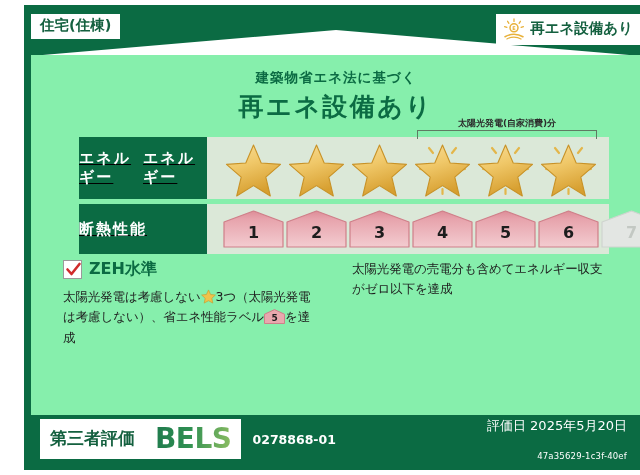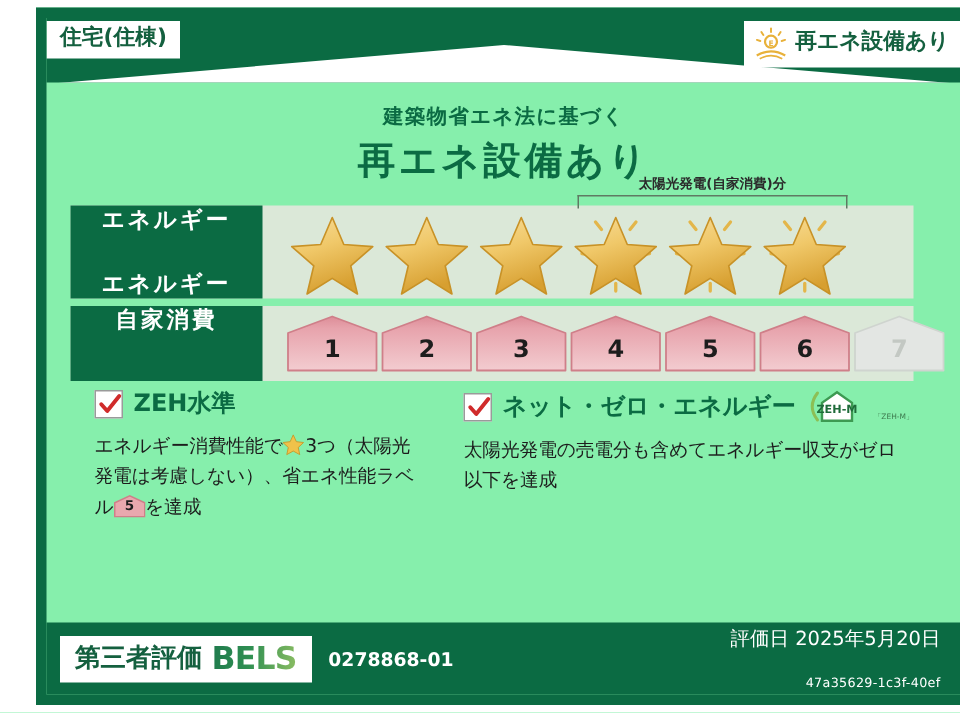--- a/index.html
+++ b/index.html
@@ -73,42 +73,42 @@
   .title-main {
     color: #0b6b43;
     font-size: 25px;
     font-weight: bold;
     letter-spacing: 2.5px;
     margin-top: 3px;
   }
 
   
   .perf-wrap {
-    margin: 14px 32px 0 16px;
+    margin: 14px 32px 0 48px;
     position: relative;
+    text-decoration: underline;
   }
   .perf-row {
     display: flex;
     align-items: stretch;
     background: #dbe8d8;
     height: 62px;
     margin-bottom: 5px;
   }
   .perf-row.insul { height: 50px; }
   .perf-label {
     width: 128px;
     flex: none;
     background: #0b6b43;
     color: #ffffff;
     font-weight: bold;
     font-size: 15px;
     display: flex;
-    flex-direction: column;
-    align-items: center;
-    justify-content: space-between;
+    align-items: center;
+    justify-content: flex-start;
     letter-spacing: 2px;
     line-height: 1.25;
   }
   .perf-body {
     flex: 1;
     position: relative;
     display: flex;
     align-items: center;
   }
 
@@ -235,30 +235,30 @@
     background: #0b6b43;
     display: flex;
     align-items: center;
   }
   .bels-chip {
     background: #ffffff;
     margin-left: 9px;
     padding: 3px 10px 4px 10px;
     display: flex;
     align-items: center;
-    gap: 6px;
+    gap: 20px;
   }
   .bels-jp {
     font-size: 17px;
     font-weight: bold;
     color: #14603f;
     letter-spacing: 0px;
   }
   .bels-en {
-    font-size: 21px;
+    font-size: 28px;
     font-weight: bold;
     letter-spacing: -0.5px;
     background: linear-gradient(100deg, #1f7a4d 0%, #2f8f52 45%, #8fbf63 100%);
     -webkit-background-clip: text;
     background-clip: text;
     color: transparent;
   }
   .bels-no {
     color: #ffffff;
     font-size: 12.5px;
@@ -414,21 +414,21 @@
                 </g>
                 <polygon points="30.5,6 38.2,24 57.5,25.4 42.8,38.2 47.3,57 30.5,46.6 13.7,57 18.2,38.2 3.5,25.4 22.8,24" fill="url(#sg6)" stroke="#c89227" stroke-width="1.1" stroke-linejoin="round"></polygon>
               </svg>
             </div>
           </div>
       </div>
     </div>
 
     <div class="perf-row insul">
       <div class="perf-label">
-        <span>自家消費</span>
+        <span>断熱性能</span>
       </div>
       <div class="perf-body">
         <div class="badges" id="badges-container">
             <div class="badge">
               <svg width="61" height="38" viewBox="0 0 61 38">
                 <defs>
                   <linearGradient id="bg1" x1="0" y1="0" x2="0" y2="1">
                     <stop offset="0%" stop-color="#dd8d98"></stop>
                     <stop offset="22%" stop-color="#e7a3ac"></stop>
                     <stop offset="100%" stop-color="#f3ccd0"></stop>
@@ -526,43 +526,29 @@
     <div class="crit-col">
       <div class="crit-head">
         <div class="checkbox">
           <svg width="17" height="17" viewBox="0 0 17 17">
             <path d="M2.5 8.5 L6.5 13 L14.5 3" fill="none" stroke="#d02b2b" stroke-width="2.6" stroke-linecap="round" stroke-linejoin="round"></path>
           </svg>
         </div>
         <div class="crit-title">ZEH水準</div>
       </div>
       <div class="crit-text">
-        <span>エネルギー消費性能で</span><svg class="inline-star" viewBox="0 0 24 24">
+        <span>太陽光発電は考慮しない</span><svg class="inline-star" viewBox="0 0 24 24">
             <polygon points="12,1.5 15.3,8.7 23,9.6 17.3,14.9 18.9,22.5 12,18.7 5.1,22.5 6.7,14.9 1,9.6 8.7,8.7" fill="#f0c24a" stroke="#c79a2c" stroke-width="1"></polygon>
           </svg><span>3つ（太陽光発電は考慮しない）、省エネ性能ラベル</span><span class="inline-badge"><svg width="21" height="15" viewBox="0 0 21 15">
               <polygon points="0.5,14.5 0.5,5.2 10.5,0.6 20.5,5.2 20.5,14.5" fill="#e9a8ae" stroke="#cf7f89" stroke-width="1"></polygon>
             </svg><b>5</b></span><span>を達成</span>
       </div>
     </div>
 
     <div class="crit-col">
-      <div class="crit-head">
-        <div class="checkbox">
-          <svg width="17" height="17" viewBox="0 0 17 17">
-            <path d="M2.5 8.5 L6.5 13 L14.5 3" fill="none" stroke="#d02b2b" stroke-width="2.6" stroke-linecap="round" stroke-linejoin="round"></path>
-          </svg>
-        </div>
-        <div class="crit-title">ネット・ゼロ・エネルギー</div>
-        <svg class="zehm-logo" viewBox="0 0 42 24">
-          <path d="M9 21 Q2 12 9 3" fill="none" stroke="#8cbf55" stroke-width="2" stroke-linecap="round"></path>
-          <polygon points="12,21.5 12,9.5 22,2.5 32,9.5 32,21.5" fill="#ffffff" stroke="#3d9a52" stroke-width="1.6"></polygon>
-          <text x="22" y="16" font-size="7.5" font-weight="bold" fill="#1f6b3a" text-anchor="middle" font-family="DejaVu Sans, sans-serif">ZEH-M</text>
-        </svg>
-        <span class="zehm-caption">「ZEH-M」</span>
-      </div>
       <div class="crit-text">太陽光発電の売電分も含めてエネルギー収支がゼロ以下を達成</div>
     </div>
   </div>
 
   <div class="footer">
     <div class="bels-chip">
       <span class="bels-jp">第三者評価</span>
       <span class="bels-en">BELS</span>
     </div>
     <span class="bels-no">0278868-01</span>

